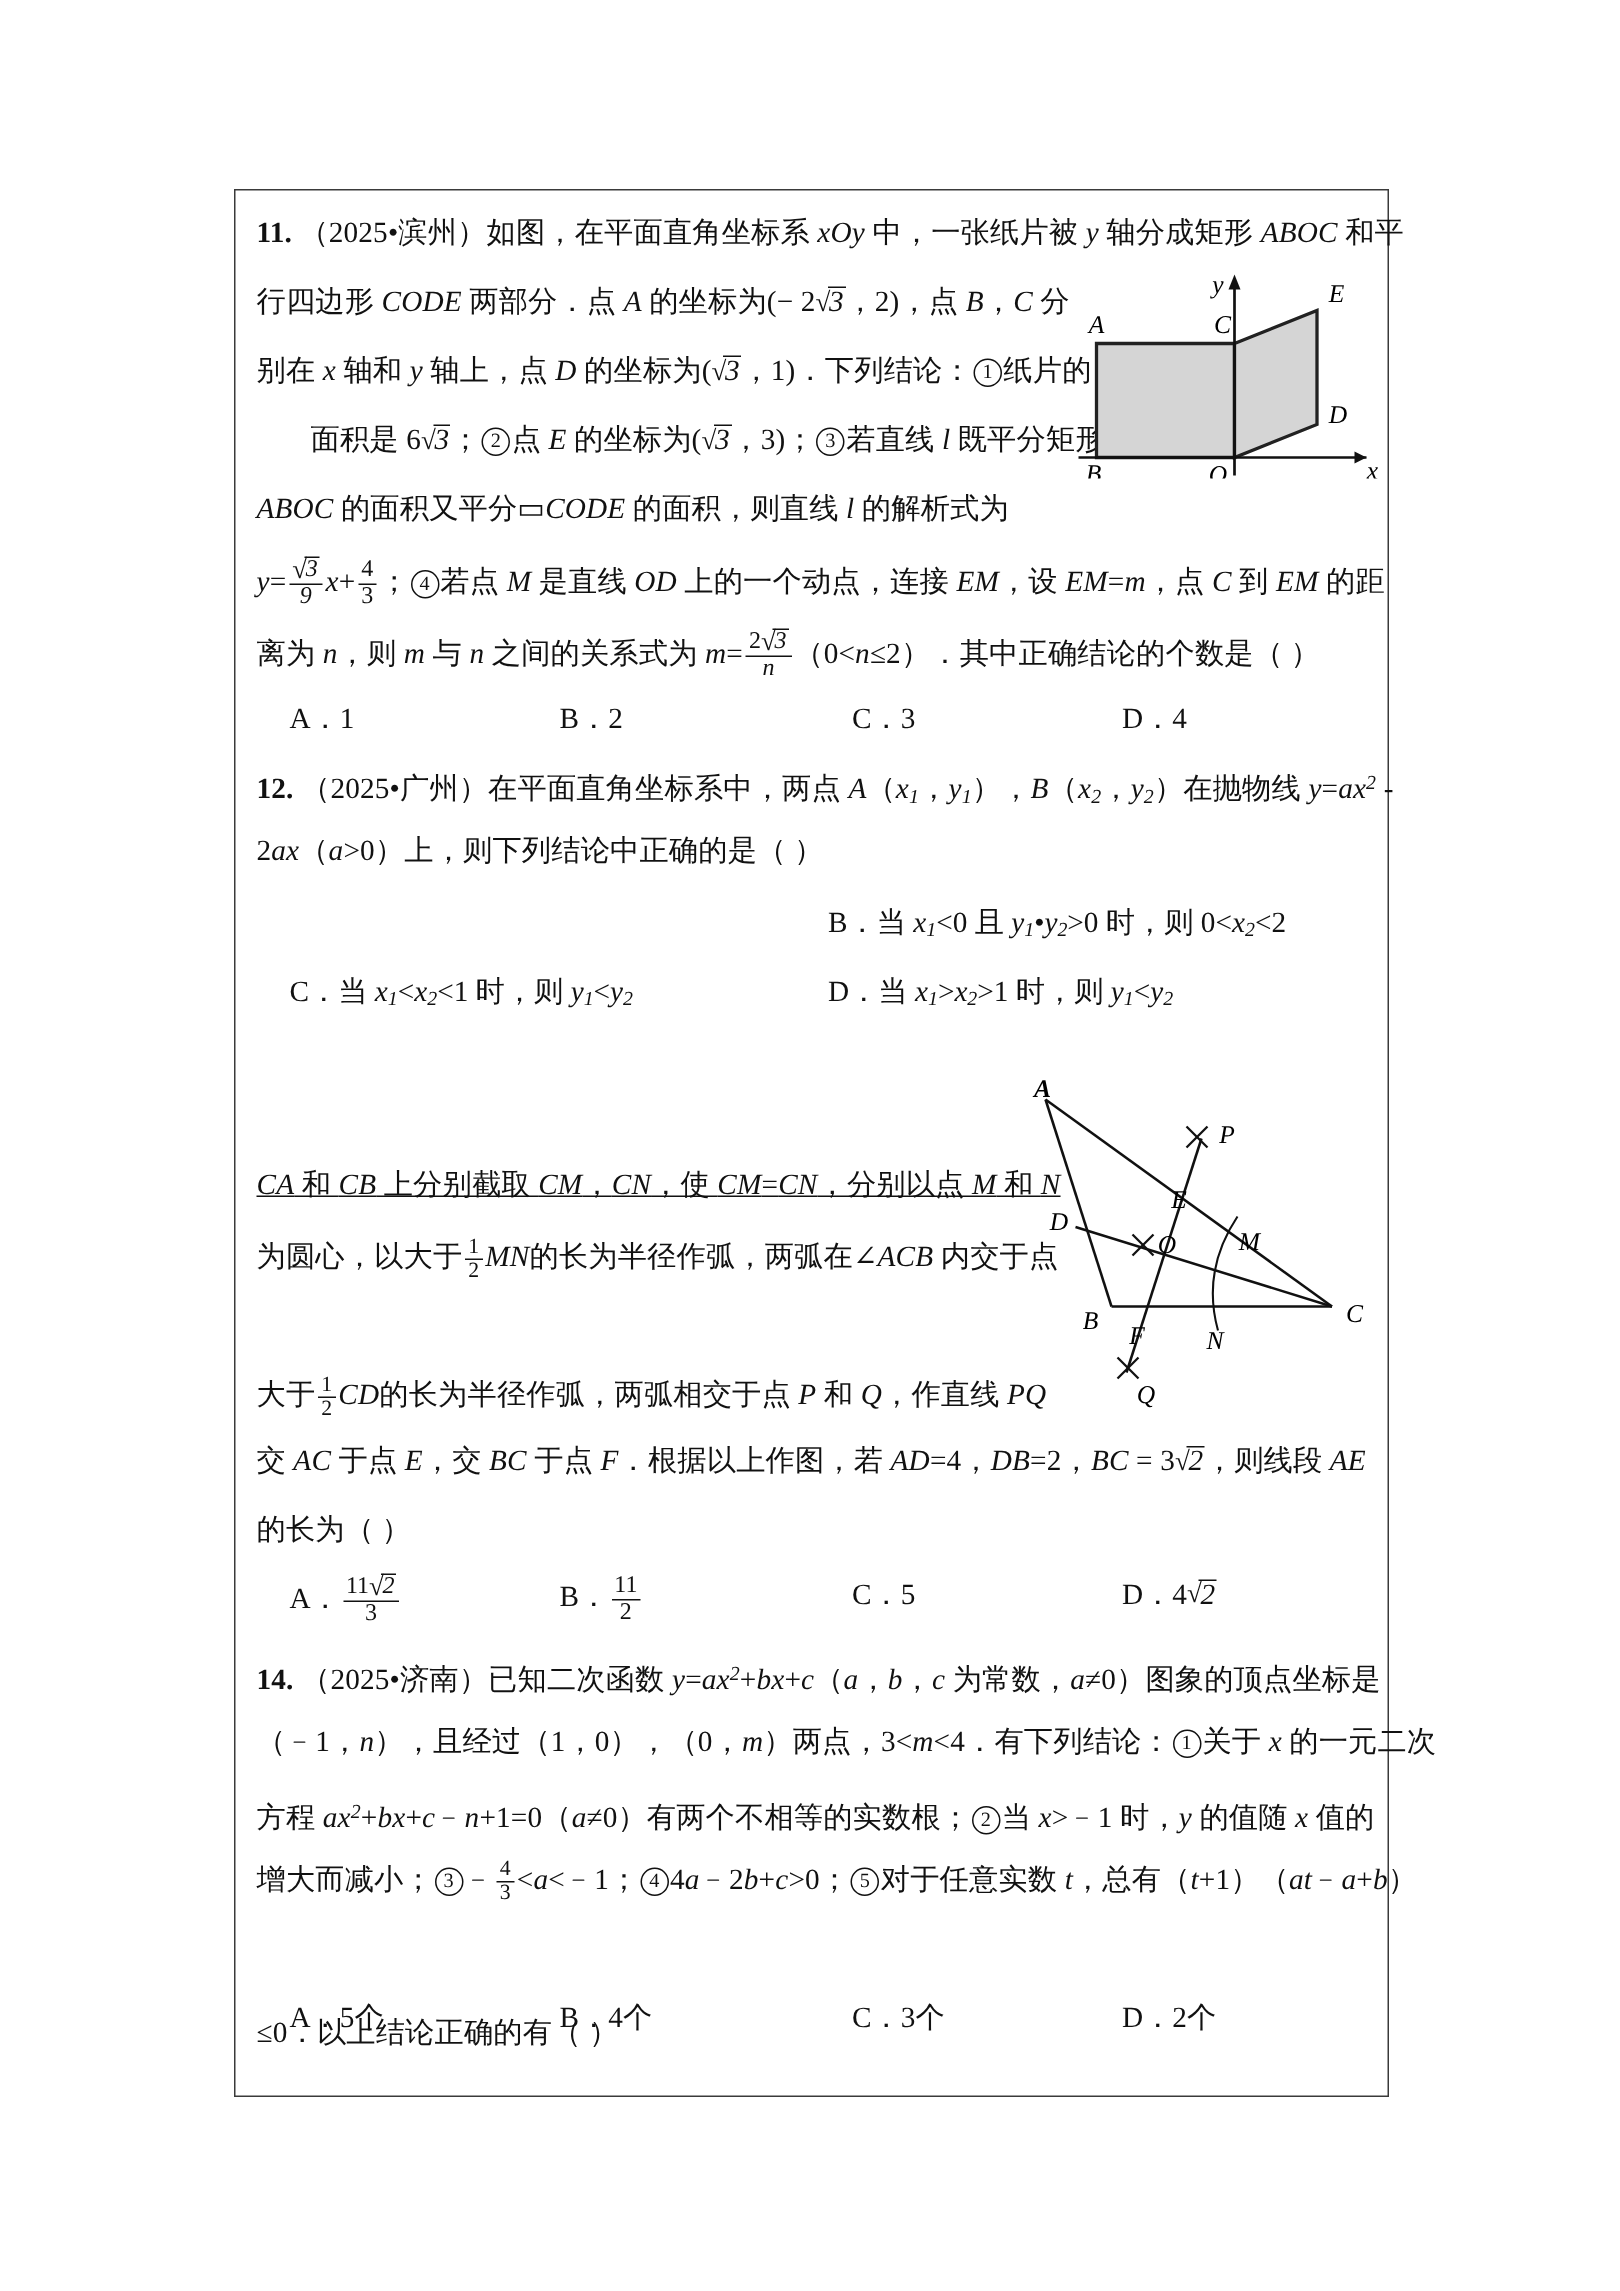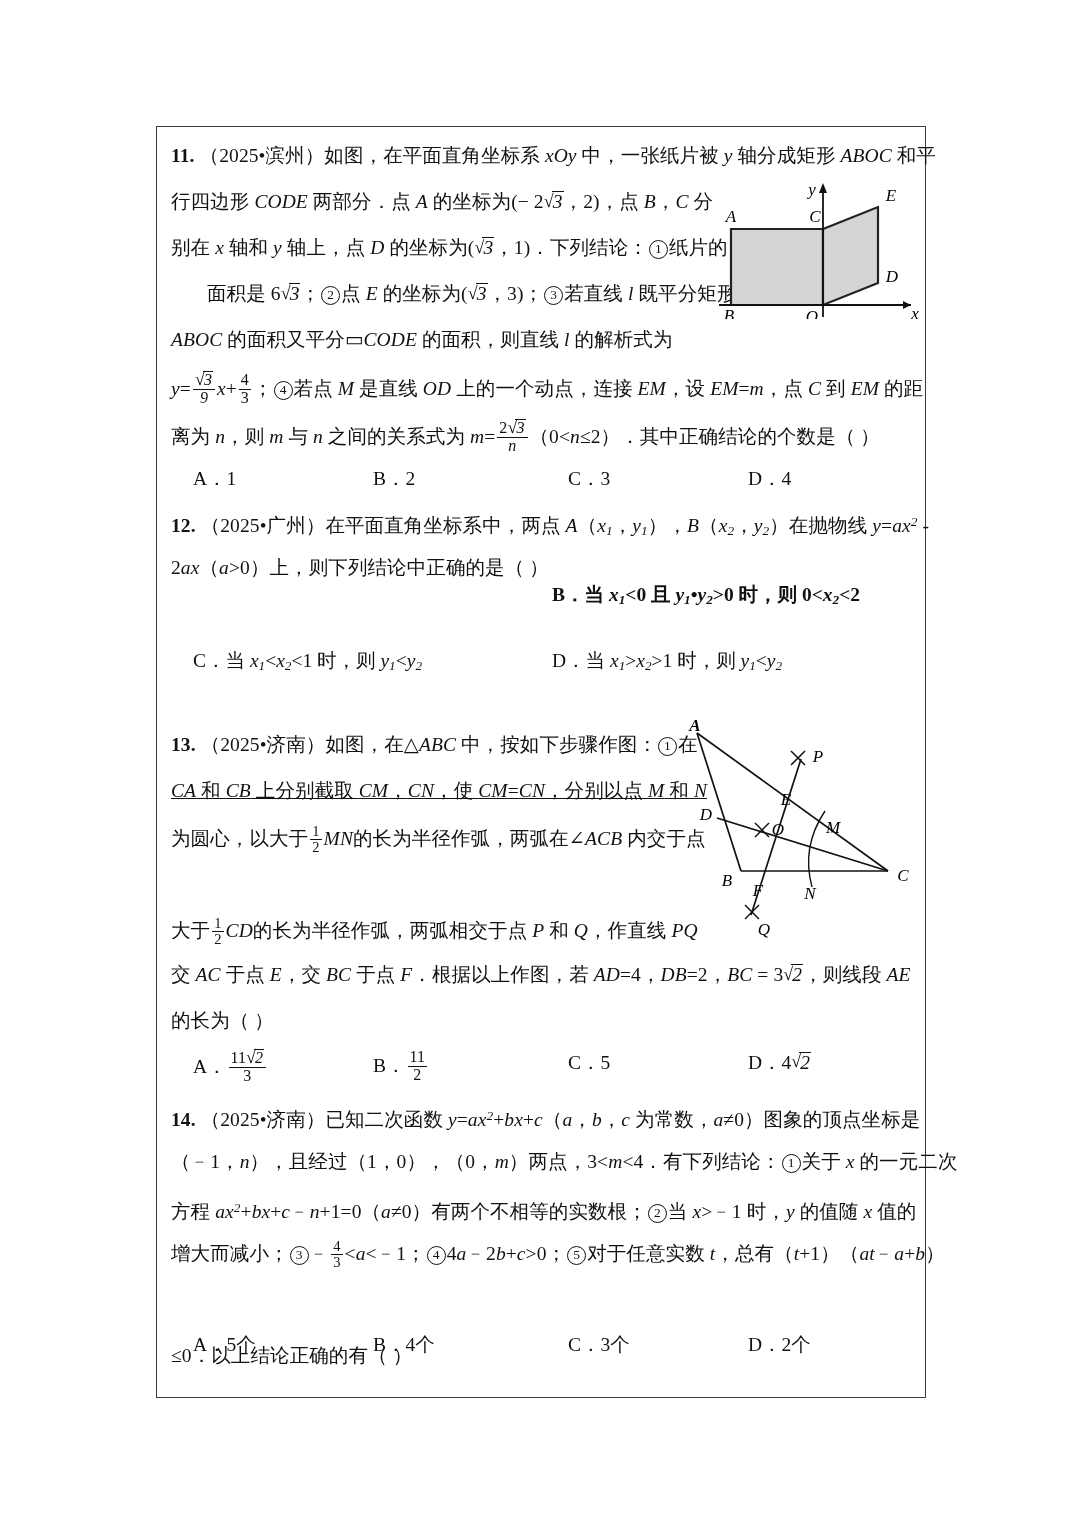--- a/index.html
+++ b/index.html
@@ -162,35 +162,31 @@
 
 <div class="ln" style="left:14px; top:382px;">
   <span class="qnum">12.</span>
   <span>（2025•广州）</span><span>在平面直角坐标系中，两点 </span><span class="it">A</span><span>（</span><span class="it">x<sub>1</sub></span><span>，</span><span class="it">y<sub>1</sub></span><span>），</span><span class="it">B</span><span>（</span><span class="it">x<sub>2</sub></span><span>，</span><span class="it">y<sub>2</sub></span><span>）在抛物线 </span><span class="it">y</span><span>=</span><span class="it">ax<sup>2</sup></span><span> -</span>
 </div>
 
 <div class="ln" style="left:14px; top:428px;">
   <span>2</span><span class="it">ax</span><span>（</span><span class="it">a</span><span>&gt;0）上，则下列结论中正确的是（    ）</span>
 </div>
 
-<div class="opt" style="left:395px; top:454px;font-weight:bold;">
+<div class="opt" style="left:395px; top:474px;">
   <span>B．当 </span><span class="it">x<sub>1</sub></span><span>&lt;0 且 </span><span class="it">y<sub>1</sub></span><span>•</span><span class="it">y<sub>2</sub></span><span>&gt;0 时，则 0&lt;</span><span class="it">x<sub>2</sub></span><span>&lt;2</span>
 </div>
 
 <div class="opt" style="left:36px; top:520px;">
   <span>C．当 </span><span class="it">x<sub>1</sub></span><span>&lt;</span><span class="it">x<sub>2</sub></span><span>&lt;1 时，则 </span><span class="it">y<sub>1</sub></span><span>&lt;</span><span class="it">y<sub>2</sub></span>
 </div>
 <div class="opt" style="left:395px; top:520px;">
   <span>D．当 </span><span class="it">x<sub>1</sub></span><span>&gt;</span><span class="it">x<sub>2</sub></span><span>&gt;1 时，则 </span><span class="it">y<sub>1</sub></span><span>&lt;</span><span class="it">y<sub>2</sub></span>
 </div>
 
-<div class="ln" style="left:14px; top:605px;">
-  <span class="qnum">13.</span>
-  <span>（2025•济南）</span><span>如图，在△</span><span class="it">ABC</span><span> 中，按如下步骤作图：</span><span class="cnum">1</span><span>在</span>
-</div>
 
 <div class="ln" style="left:14px; top:651px;text-decoration:underline;">
   <span class="it">CA</span><span> 和 </span><span class="it">CB</span><span> 上分别截取 </span><span class="it">CM</span><span>，</span><span class="it">CN</span><span>，使 </span><span class="it">CM</span><span>=</span><span class="it">CN</span><span>，分别以点 </span><span class="it">M</span><span> 和 </span><span class="it">N</span>
 </div>
 
 <div class="ln" style="left:14px; top:697px;">
   <span>为圆心，以大于</span><span class="frac frac-sm"><span class="num">1</span><span class="den">2</span></span><span class="it">MN</span><span>的长为半径作弧，两弧在∠</span><span class="it">ACB</span><span> 内交于点</span>
 </div>
 
 

